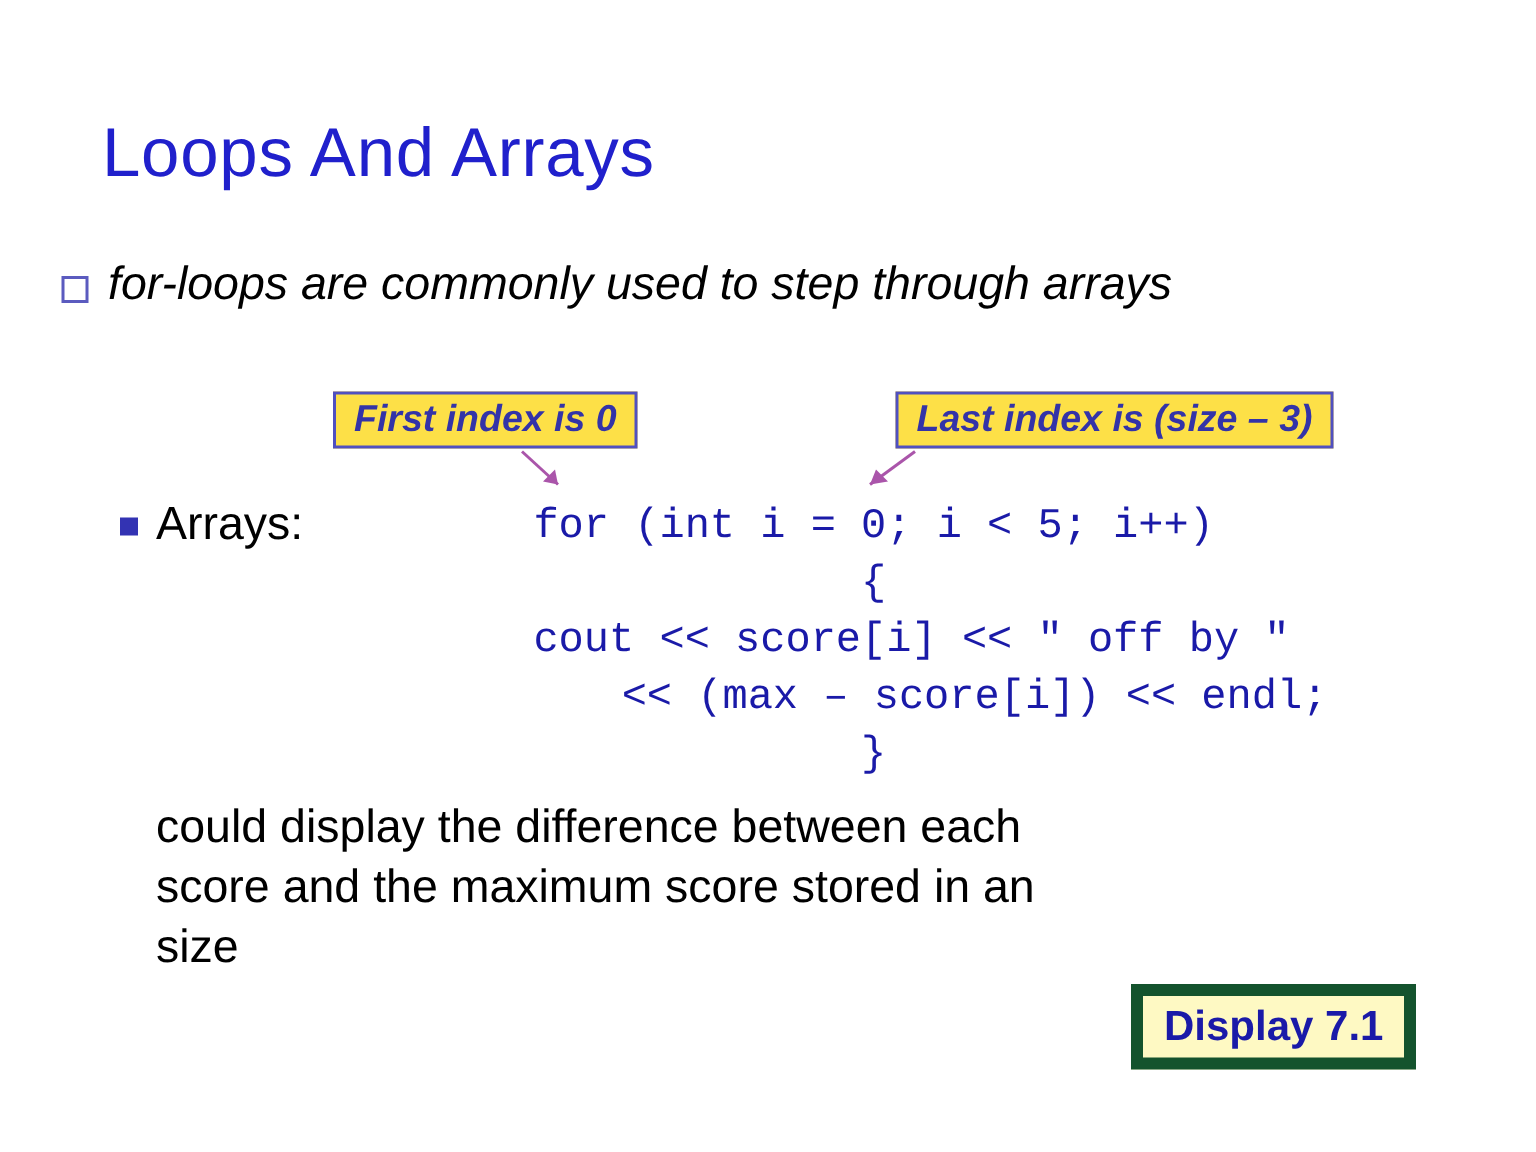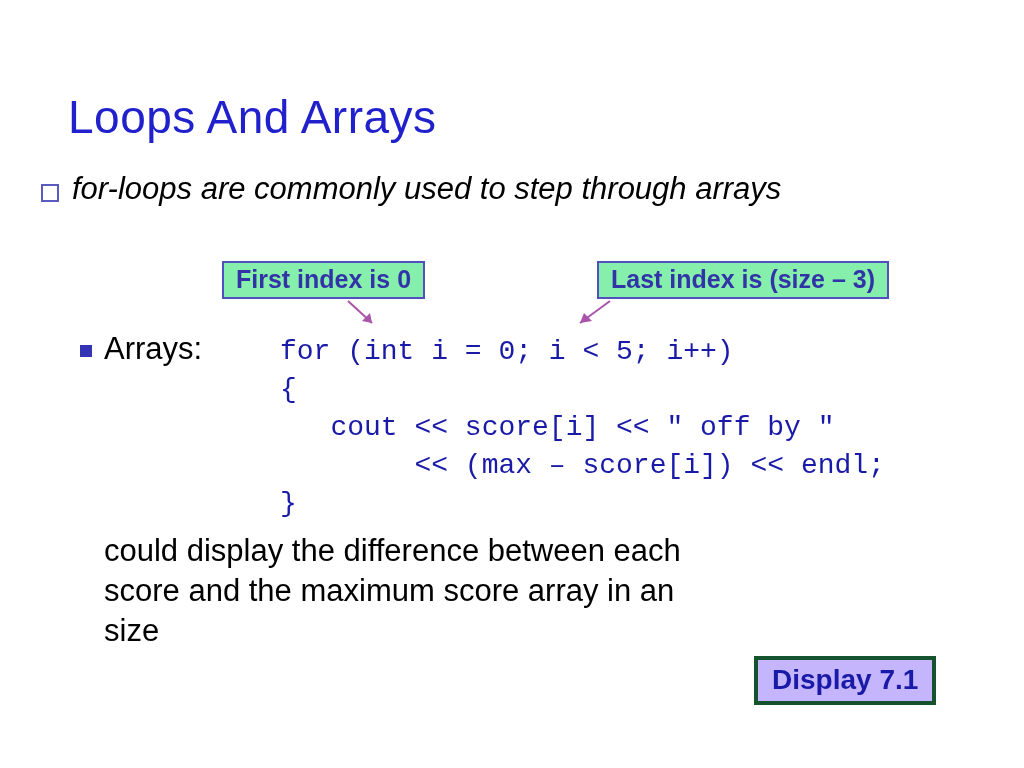--- a/index.html
+++ b/index.html
@@ -1,24 +1,24 @@
 <!DOCTYPE html>
 <html><head>
 <meta charset="utf-8">
 <style>
   * { margin: 0; padding: 0; box-sizing: border-box; }
   html, body { width: 1024px; height: 768px; background: #ffffff; font-family: "Comic Sans MS", "Comic Sans", cursive, sans-serif; overflow: hidden; }
   .slide { position: relative; width: 1024px; height: 768px; }
-  .title { position: absolute; left: 68px; top: 74px; font-size: 46px; color: #2020cc; letter-spacing: 0.5px; margin-top: 16px; }
+  .title { position: absolute; left: 68px; top: 74px; font-size: 46px; color: #2020cc; letter-spacing: 0.5px; }
   .bullet-sq { position: absolute; width: 18px; height: 18px; border: 2px solid #5b5bbf; background: #ffffff; }
   .bullet-fill { position: absolute; width: 12px; height: 12px; background: #3333b3; }
   .body-text { position: absolute; font-size: 31px; color: #000; line-height: 1.28; }
-  .callout-box { position: absolute; border: 2px solid #5050c0; background: #86efac; padding: 2px 12px 3px 12px; font-family: Arial, Helvetica, sans-serif; font-weight: bold; font-size: 25px; color: #3333a8; white-space: nowrap; }
-  .code { position: absolute; font-family: "Courier New", Courier, monospace; font-size: 28px; color: #1a1aa8; white-space: pre; line-height: 1.36; }
-  .display-btn { position: absolute; background: #c4b5fd; border: 4px solid #14532d; padding: 4px 14px 5px 14px; font-family: Arial, Helvetica, sans-serif; font-weight: bold; font-size: 28px; color: #1a1aa8; text-align: right; }
+  .callout-box { position: absolute; border: 2px solid #5050c0; background: #fde047; padding: 2px 12px 3px 12px; font-family: Arial, Helvetica, sans-serif; font-weight: bold; font-size: 25px; color: #3333a8; white-space: nowrap; font-style: italic; }
+  .code { position: absolute; font-family: "Courier New", Courier, monospace; font-size: 28px; color: #1a1aa8; white-space: pre; line-height: 1.36; text-align: center; }
+  .display-btn { position: absolute; background: #fef9c3; border: 8px solid #14532d; padding: 4px 14px 5px 14px; font-family: Arial, Helvetica, sans-serif; font-weight: bold; font-size: 28px; color: #1a1aa8; text-align: right; }
   .arrow { position: absolute; }
 </style>
 </head>
 <body>
 
 <div class="slide">
 
   <div class="title">Loops And Arrays</div>
 
   <div class="bullet-sq" style="left:41px; top:184px;"></div>
@@ -41,18 +41,18 @@
   <div class="bullet-fill" style="left:80px; top:345px;"></div>
   <div class="body-text" style="left:104px; top:329px;">Arrays:</div>
 
   <div class="code" style="left:280px; top:333px;"><span>for (int i = 0; i &lt; 5; i++)</span>
 <span>{</span>
 <span>   cout &lt;&lt; score[i] &lt;&lt; " off by "</span>
 <span>        &lt;&lt; (max – score[i]) &lt;&lt; endl;</span>
 <span>}</span></div>
 
   <div class="body-text" style="left:104px; top:531px;text-align:right;">could display the difference between each</div>
-  <div class="body-text" style="left:104px; top:571px;">score and the maximum score array in an</div>
+  <div class="body-text" style="left:104px; top:571px;">score and the maximum score stored in an</div>
   <div class="body-text" style="left:104px; top:611px;">size</div>
 
   <div class="display-btn" style="left:754px; top:656px;">Display 7.1</div>
 
 </div>
 
 </body></html>

